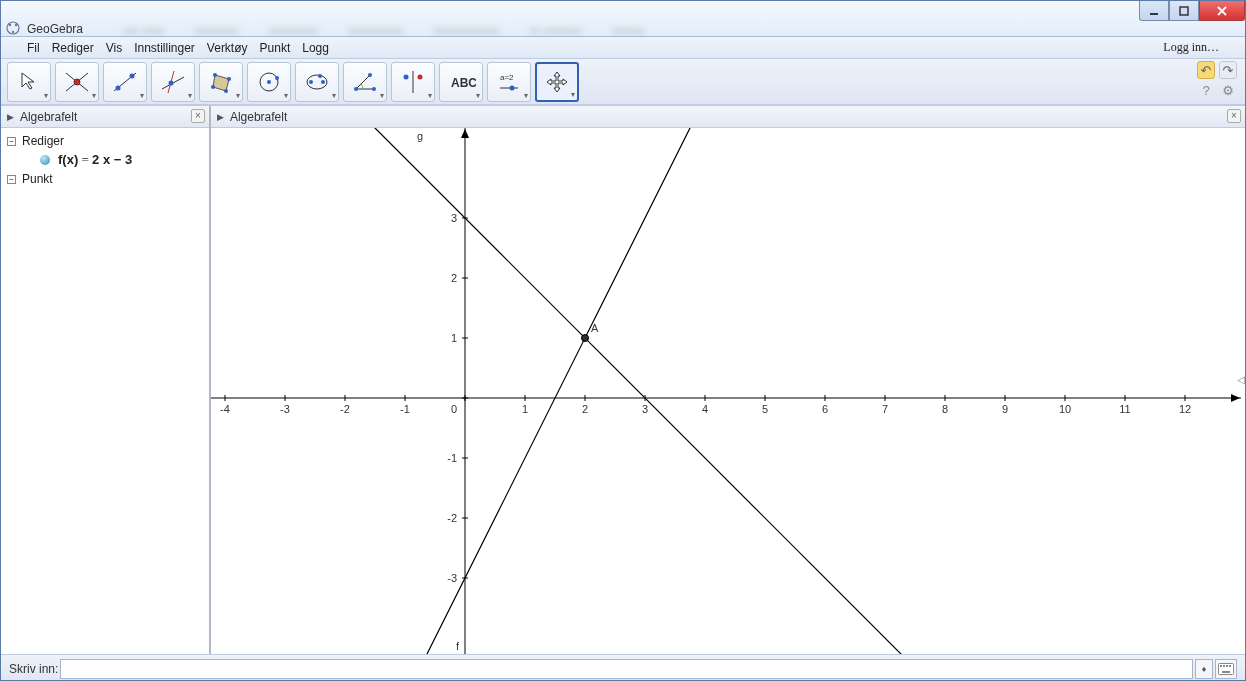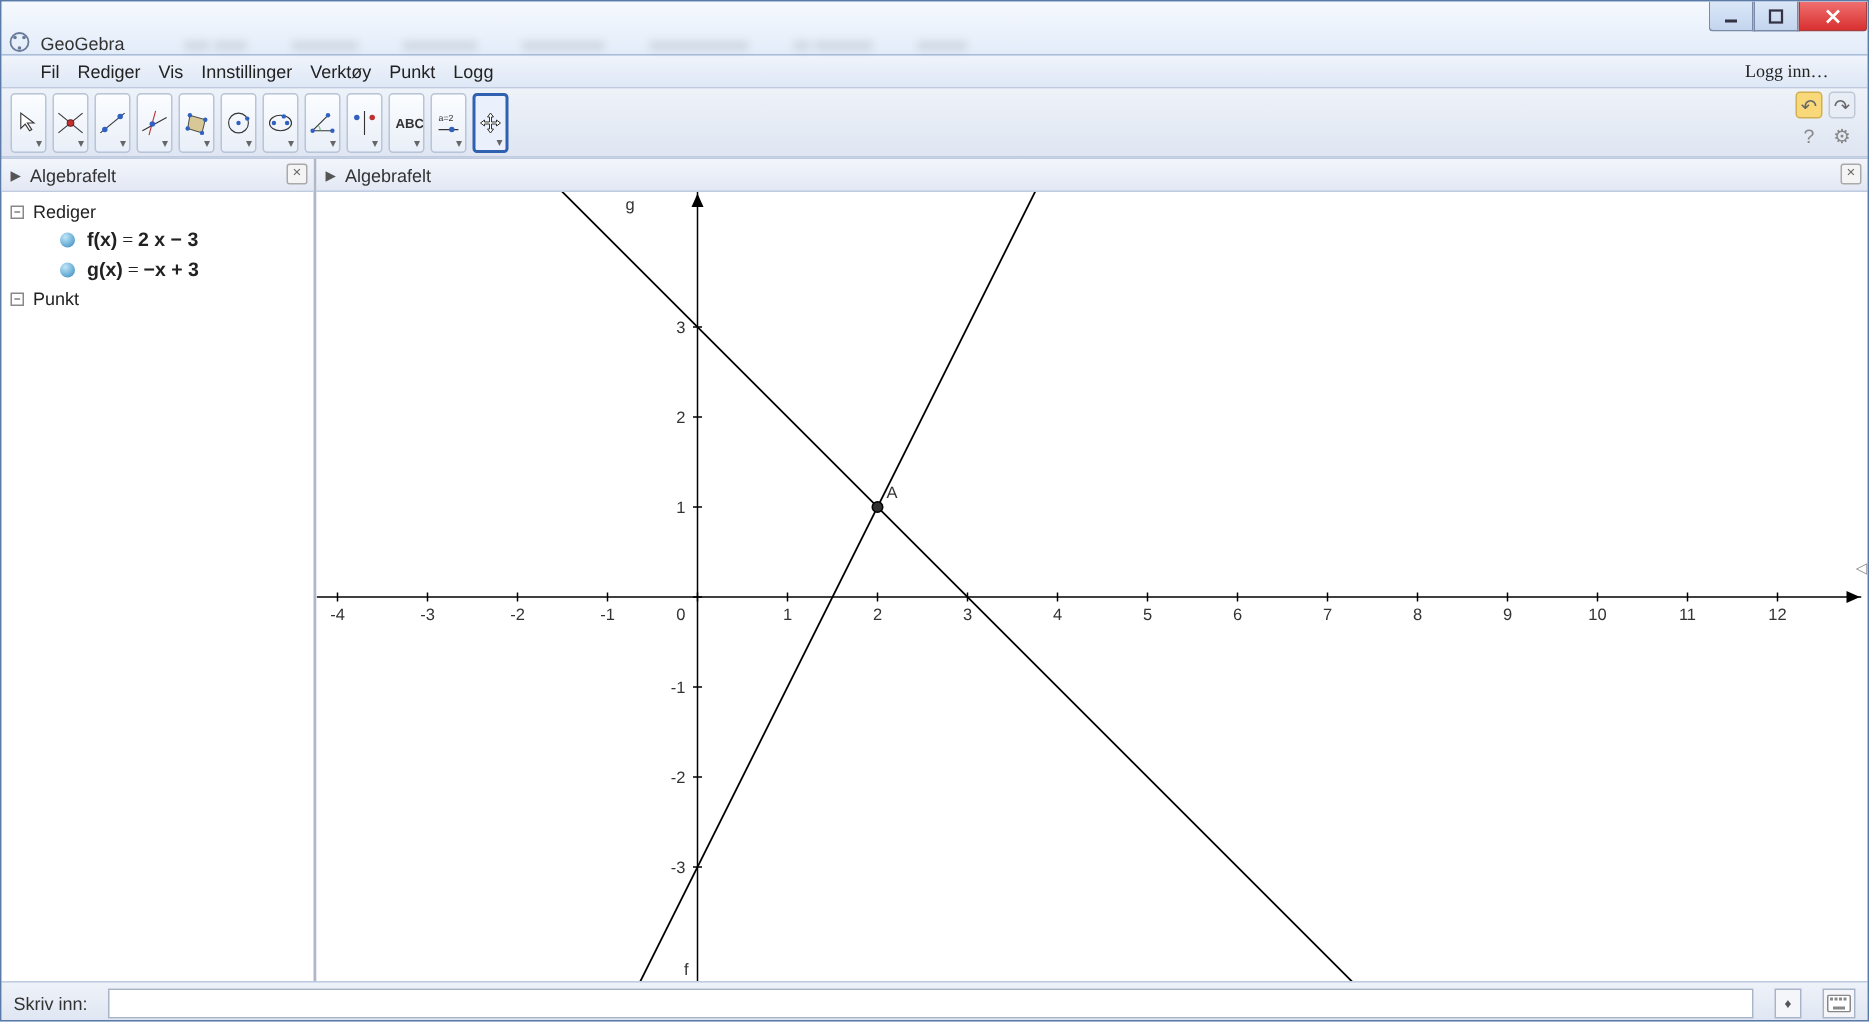--- a/index.html
+++ b/index.html
@@ -14,21 +14,21 @@
   .winbtn { width: 30px; height: 20px; border: 1px solid #7a8aa8; border-top: none; display: flex; align-items: center; justify-content: center; font-size: 11px; background: linear-gradient(#dbe7f8,#c3d5ee); }
   .winbtn:first-child { border-radius: 0 0 0 3px; }
   .winbtn.close { background: linear-gradient(#f07070,#d83030); color: #fff; border-radius: 0 0 3px 0; width: 46px; border-color: #a04040;}
   .winbtn svg { width: 12px; height: 12px; }
   
   .menubar { height: 22px; background: linear-gradient(#f0f4fb,#dee8f6); display: flex; align-items: center; padding: 0 20px; border-bottom: 1px solid #c0cbe0; font-size: 12px; color: #222; }
   .menubar .menu { padding: 0 6px; cursor: pointer; }
   .menubar .login { margin-left: auto; padding-right: 6px; font-family: Liberation Serif, serif; }
   
   .toolbar { height: 46px; background: linear-gradient(#eef2f9,#dfe6f2); border-bottom: 1px solid #c0cbe0; display: flex; align-items: center; padding: 2px 6px; position: relative; }
-  .toolbtn { width: 24px; height: 40px; border: 1px solid #b8c4d8; background: linear-gradient(#fbfdff,#e9eff8); border-radius: 3px; margin-right: 4px; display: flex; align-items: center; justify-content: center; position: relative; }
+  .toolbtn { width: 44px; height: 40px; border: 1px solid #b8c4d8; background: linear-gradient(#fbfdff,#e9eff8); border-radius: 3px; margin-right: 4px; display: flex; align-items: center; justify-content: center; position: relative; }
   .toolbtn.selected { border: 2px solid #3060b0; background: #eaf1fd; }
   .toolbtn svg { width: 30px; height: 30px; }
   .toolbtn .drop { position: absolute; right: 2px; bottom: 1px; font-size: 8px; color: #666; }
   .toolbar-right { position: absolute; right: 8px; top: 2px; display: flex; flex-direction: column; gap: 2px; align-items: flex-end; }
   .toolbar-right .row { display: flex; gap: 4px; }
   .tricon { width: 18px; height: 18px; border-radius: 3px; display: flex; align-items: center; justify-content: center; font-size: 13px; color: #666; }
   
   .workspace { display: flex; height: 549px; border-top: 1px solid #c0cbe0; }
   
   .algpane { width: 210px; border-right: 2px solid #b0b8c8; background: #fff; display: flex; flex-direction: column; }
@@ -42,21 +42,21 @@
   .tree .item { display: flex; align-items: center; padding: 2px 6px 2px 26px; margin-left: 13px; }
   .tree .item .dot { width: 10px; height: 10px; border-radius: 50%; background: radial-gradient(circle at 35% 30%, #bfe6f8, #6aaed6 60%, #3a7ab0); margin-right: 8px; flex-shrink: 0; }
   .tree .item .math { font-family: 'Times New Roman', serif; font-size: 13px; }
   
   .graphpane { flex: 1; display: flex; flex-direction: column; position: relative; }
   .graphhead { height: 22px; }
   .graphcanvas { flex: 1; background: #fff; position: relative; overflow: hidden; }
   .graphcanvas svg { position: absolute; left: 0; top: 0; }
   .sidehandle { position: absolute; right: -1px; top: 48%; width: 10px; height: 20px; display:flex; align-items:center; justify-content:center; font-size:10px; color:#888;}
   
-  .inputbar { height: 28px; background: linear-gradient(#eef2f9,#dfe6f2); border-top: 1px solid #c0cbe0; display: flex; align-items: center; padding: 0 8px; gap: 14px; }
+  .inputbar { height: 28px; background: linear-gradient(#eef2f9,#dfe6f2); border-top: 1px solid #c0cbe0; display: flex; align-items: center; padding: 0 8px; gap: 2px; }
   .inputbar label { font-size: 12px; color: #333; }
   .inputbar input { flex: 1; height: 20px; border: 1px solid #aab4c8; background: #fff; padding: 0 4px; font-size: 12px; }
   .inputbar .sel { width: 18px; height: 20px; border: 1px solid #aab4c8; background: #f4f6fa; font-size: 9px; text-align:center; line-height:18px; color:#555;}
   .inputbar .kbd { width: 22px; height: 20px; border: 1px solid #aab4c8; background: #f4f6fa; display:flex; align-items:center; justify-content:center;}
 </style>
 </head>
 <body>
 
 <div class="titlebar">
   <svg class="appicon" viewBox="0 0 16 16">
@@ -222,24 +222,20 @@
       <span class="close">×</span>
     </div>
     <div class="tree">
       <div class="grp">
         <span class="box">−</span>
         <span>Rediger</span>
       </div>
       <div class="item">
         <span class="dot"></span>
         <span class="math"><b>f(x)</b> = <b>2 x − 3</b></span>
-      </div>
-      <div class="item">
-        <span class="dot"></span>
-        <span class="math"><b>g(x)</b> = <b>−x + 3</b></span>
       </div>
       <div class="grp">
         <span class="box">−</span>
         <span>Punkt</span>
       </div>
     </div>
   </div>
 
   <div class="graphpane">
     <div class="panehead graphhead">

